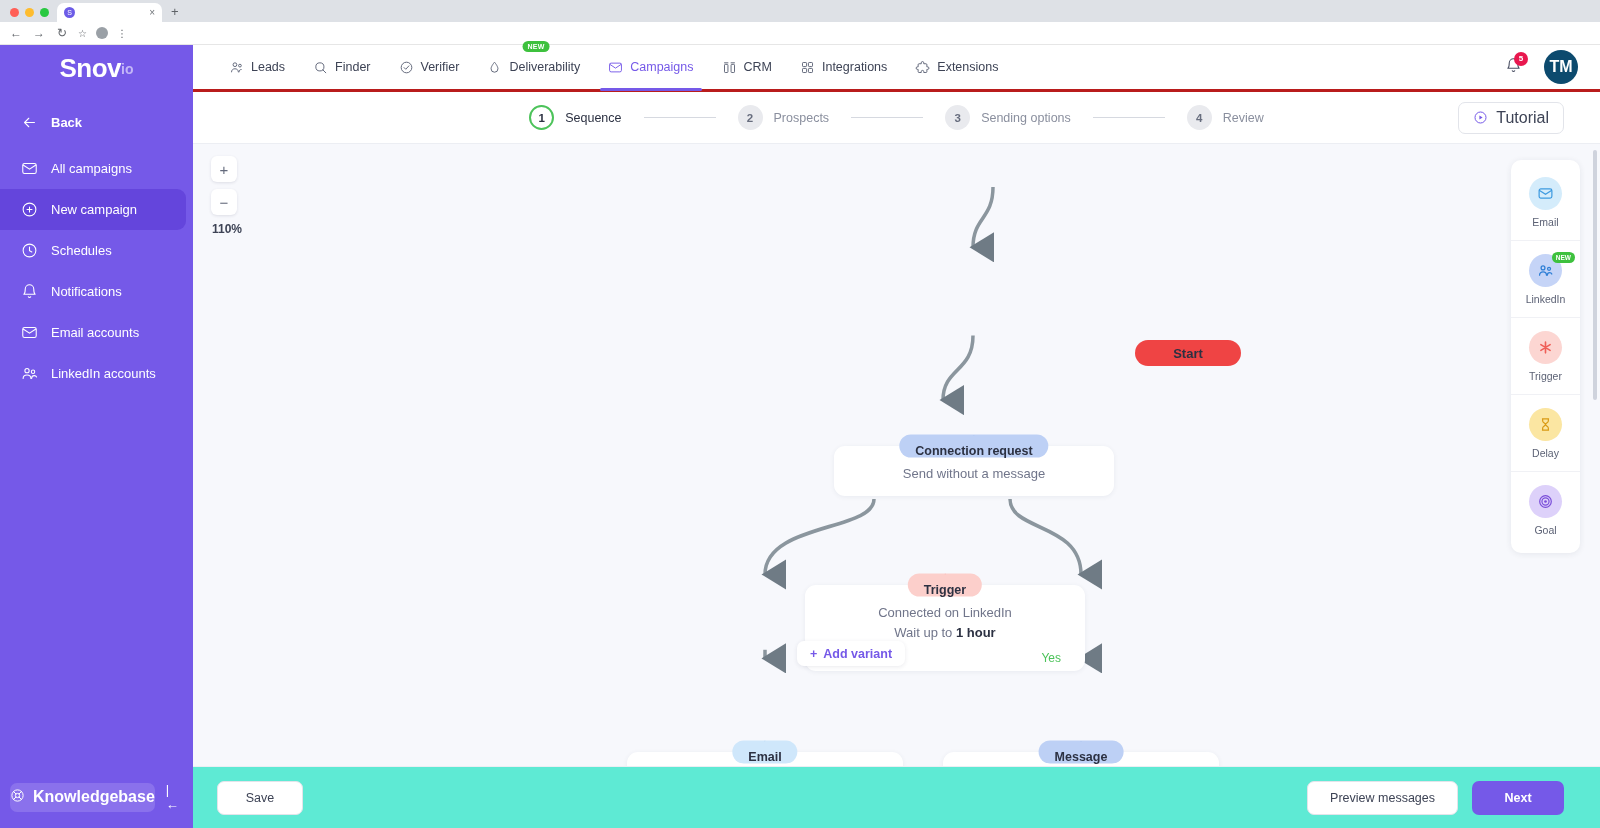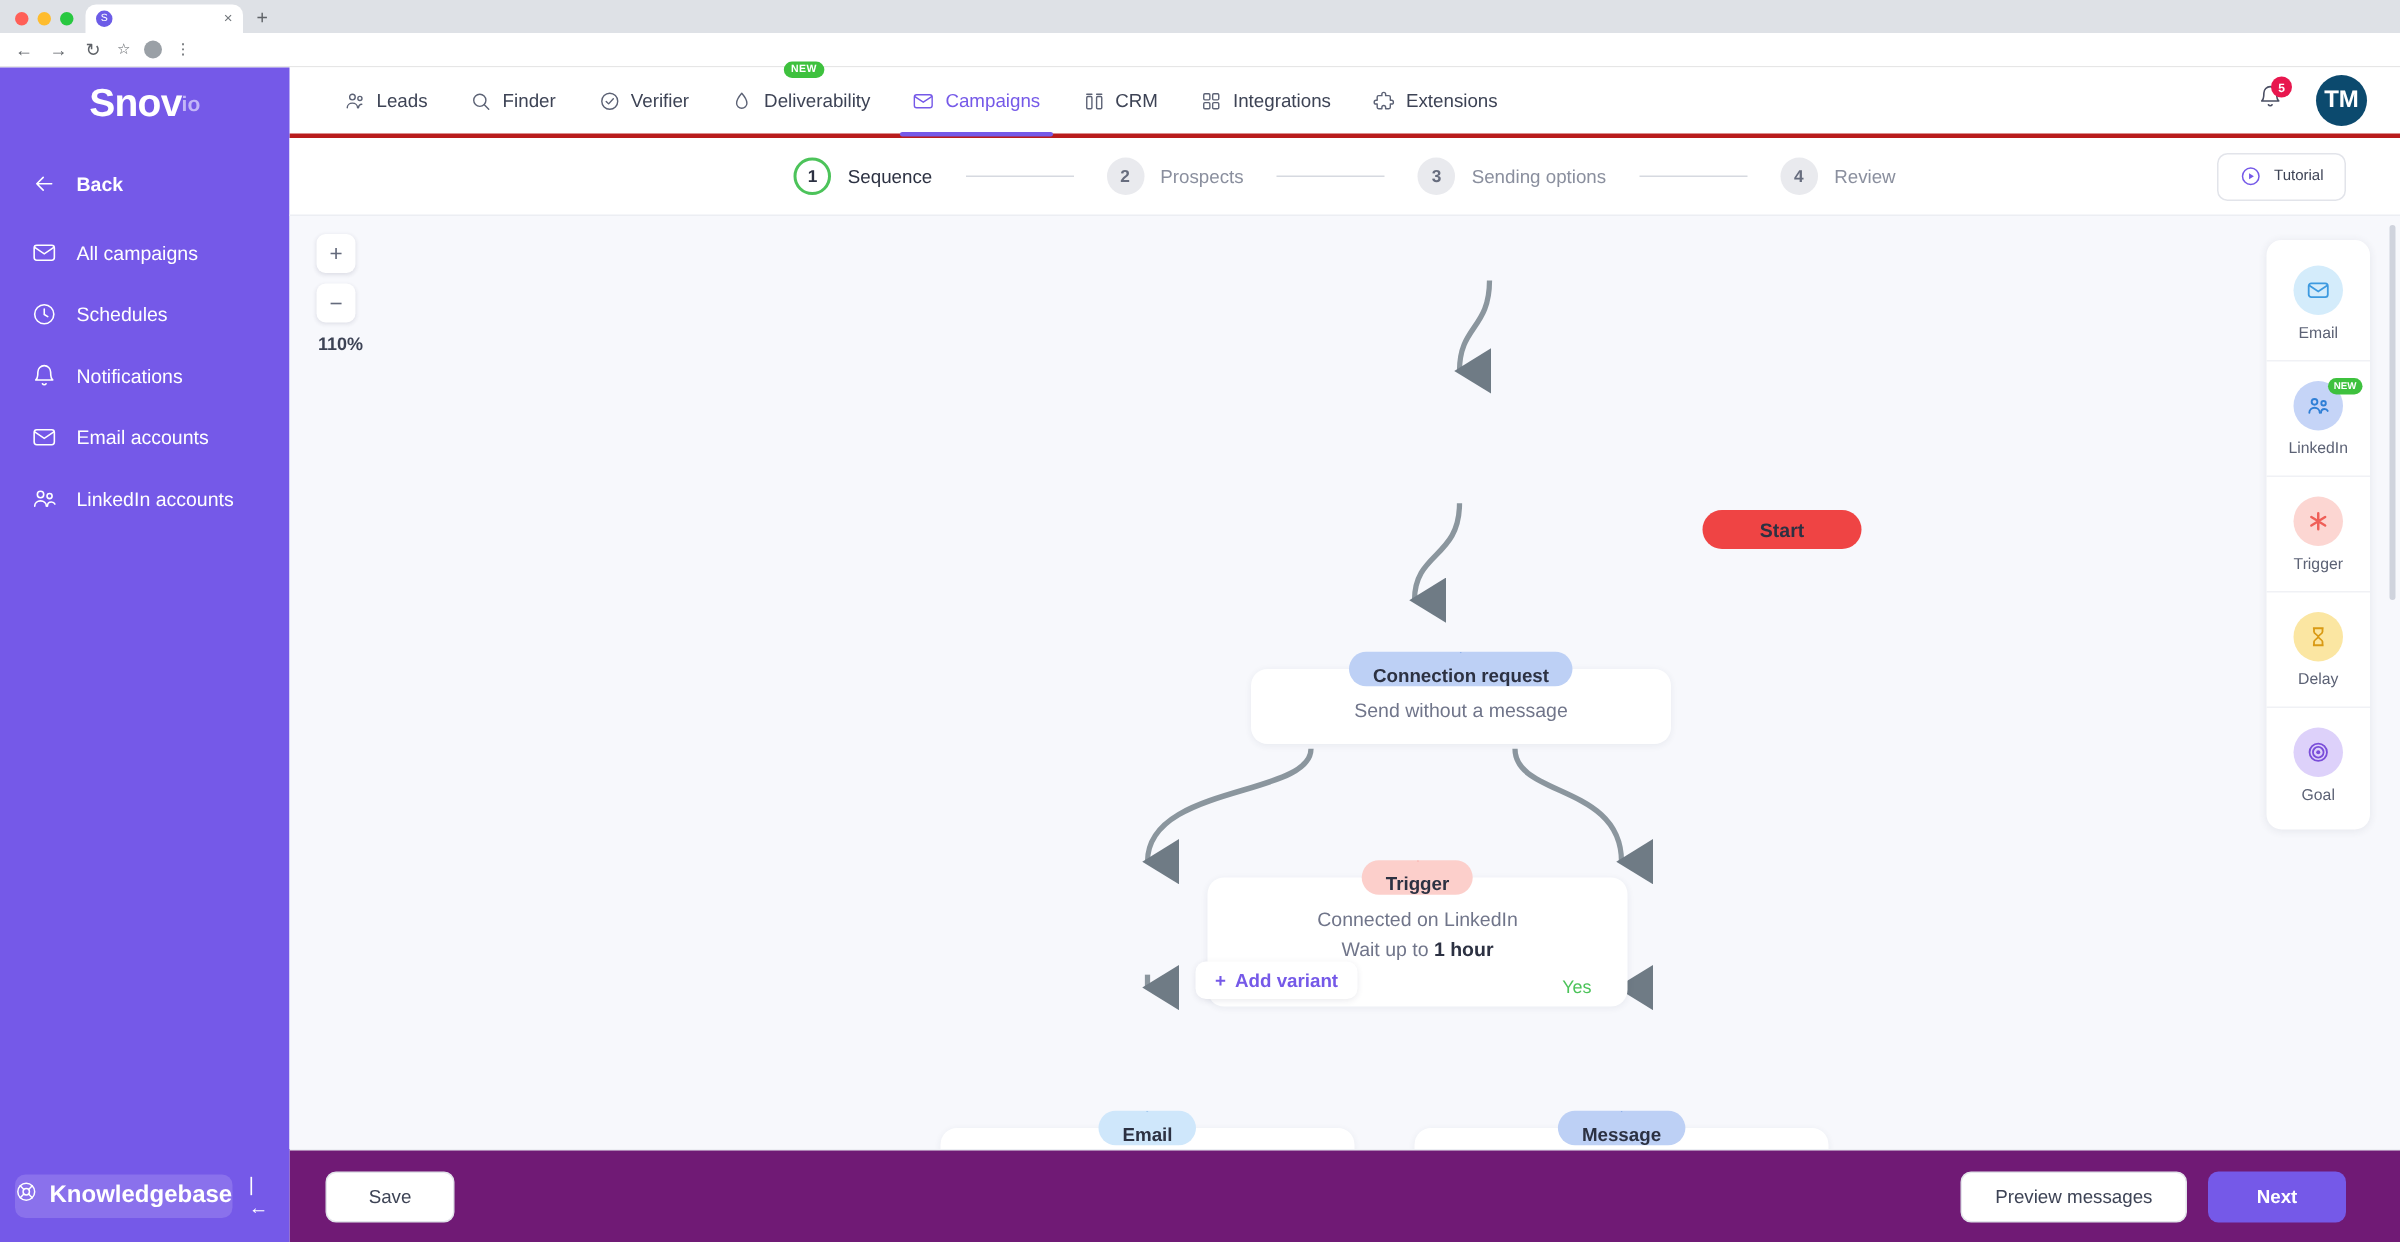--- a/index.html
+++ b/index.html
@@ -128,21 +128,21 @@
     background: #e9eaee; color: #676d7e;
   }
   .step.active .step-num { background: #fff; border: 2px solid #4cc35a; color: #2c3142; }
   .step-label { font-size: 12.5px; color: #8a8f9e; }
   .step.active .step-label { color: #2c3142; }
   .step-line { width: 72px; height: 1px; background: #d6d9e0; margin: 0 22px; }
   .tutorial-btn {
     position: absolute; right: 36px; top: 50%; transform: translateY(-50%);
     height: 32px; background: #fff; border: 1px solid #e2e4ea; border-radius: 7px;
     display: flex; align-items: center; gap: 8px; padding: 0 14px;
-    font-size: 10px; color: #3d4355;
+    font-size: 16px; color: #3d4355;
   }
   .tutorial-btn svg { width: 15px; height: 15px; }
 
   
   .canvas-wrap { flex: 1; position: relative; background: #f7f8fc; min-height: 0; overflow: hidden; }
   .zoom-ctl { position: absolute; left: 18px; top: 12px; z-index: 6; }
   .zbtn {
     width: 26px; height: 26px; background: #fff; border-radius: 6px;
     box-shadow: 0 1px 3px rgba(40,45,70,.12); display: flex;
     align-items: center; justify-content: center; color: #646a7c;
@@ -208,21 +208,21 @@
   }
 
   .scroll-track {
     position: absolute; right: 3px; top: 6px; bottom: 6px; width: 4px;
     background: transparent;
   }
   .scroll-thumb { width: 4px; height: 250px; background: #cfd3dd; border-radius: 3px; }
 
   
   .footer {
-    height: 62px; flex: 0 0 62px; background: #701a75; border-top: 1px solid #eceef3;
+    height: 62px; flex: 0 0 62px; background: #5eead4; border-top: 1px solid #eceef3;
     display: flex; align-items: center; padding: 0 36px 0 24px;
   }
   .btn {
     height: 34px; border-radius: 7px; display: flex; align-items: center;
     justify-content: center; font-size: 12.5px; padding: 0 22px;
   }
   .btn-outline { background: #fff; border: 1px solid #e2e4ea; color: #3d4355; min-width: 86px; }
   .btn-primary { background: #7559e8; color: #fff; min-width: 92px; font-weight: 600; }
   .footer-right { margin-left: auto; display: flex; gap: 14px; align-items: center; }
 </style>
@@ -276,20 +276,29 @@
       <div class="side-list">
         <div class="side-item">
           <span class="side-ico">
             <svg viewBox="0 0 24 24">
                 <rect x="2.5" y="5" width="19" height="14" rx="2.5"></rect>
                 <path d="M3 7l9 6 9-6" stroke-linecap="round"></path>
               </svg>
           </span>
           <span>All campaigns</span>
         </div>
+        <div class="side-item active">
+          <span class="side-ico">
+            <svg viewBox="0 0 24 24">
+                <circle cx="12" cy="12" r="9"></circle>
+                <path d="M12 8.5v7M8.5 12h7" stroke-linecap="round"></path>
+              </svg>
+          </span>
+          <span>New campaign</span>
+        </div>
         <div class="side-item">
           <span class="side-ico">
             <svg viewBox="0 0 24 24">
                 <circle cx="12" cy="12" r="9"></circle>
                 <path d="M12 7v5.2l3.3 2" stroke-linecap="round"></path>
               </svg>
           </span>
           <span>Schedules</span>
         </div>
         <div class="side-item">

